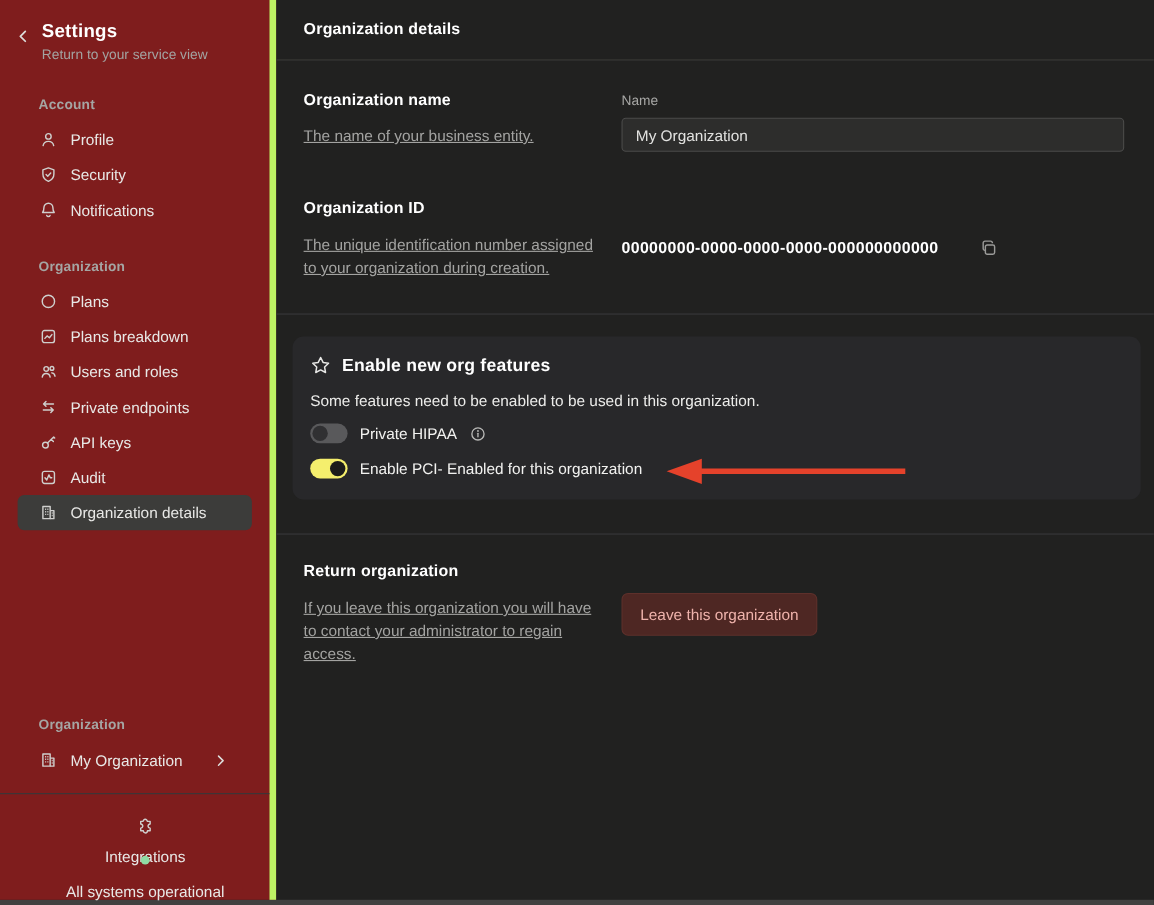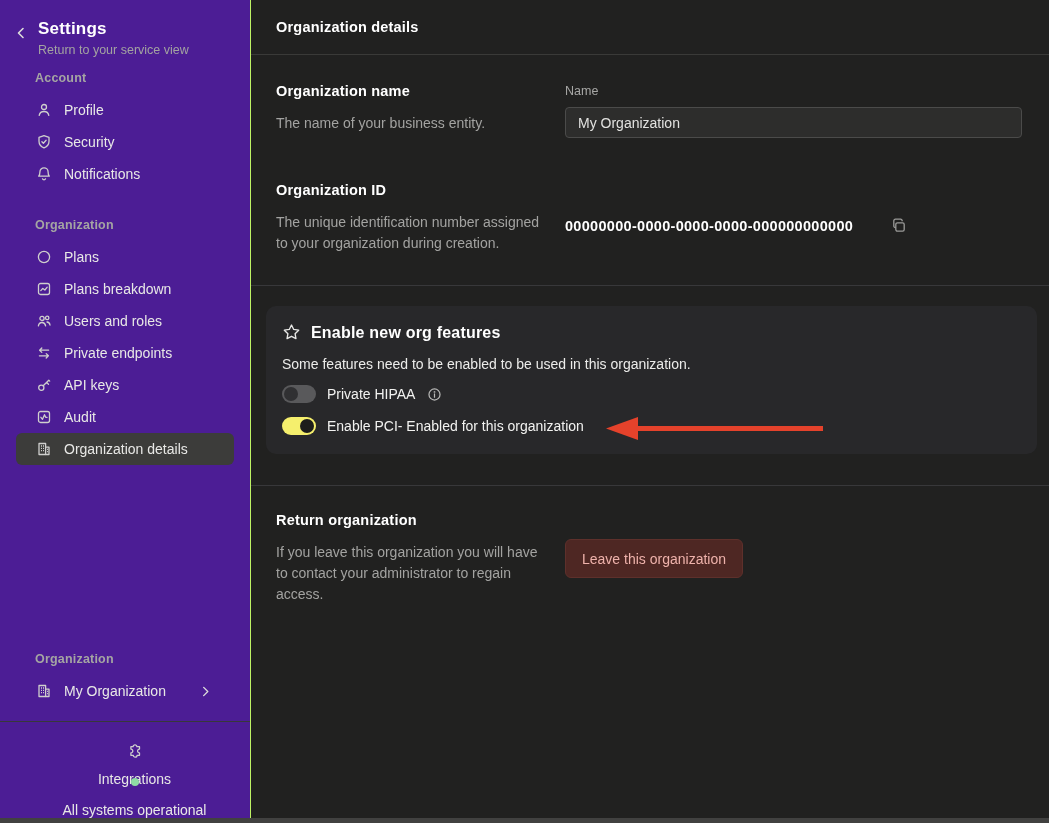--- a/index.html
+++ b/index.html
@@ -7,36 +7,36 @@
   body {
     font-family:"Liberation Sans","DejaVu Sans",sans-serif;
     background:#212120; color:#e8e8e6; font-size:14px;
     -webkit-font-smoothing:antialiased;
   }
   .app { display:flex; height:818px; }
   .bottom-strip { height:5px; background:#414140; }
 
   
   .sidebar {
-    width:251px; min-width:251px; background:#4c1d95;
-    border-right:1px solid #bef264; display:flex; flex-direction:column;
+    width:251px; min-width:251px; background:#7f1d1d;
+    border-right:6px solid #bef264; display:flex; flex-direction:column;
   }
   .sidebar-header { display:flex; gap:7px; padding:19px 16px 0 11px; }
   .back-btn {
     background:none; border:none; color:#dcdcda; width:20px; height:22px;
     cursor:pointer; padding:0; margin-top:3px; display:flex; align-items:center; justify-content:center;
   }
   .sb-title { font-size:17px; font-weight:700; color:#ffffff; letter-spacing:.2px; }
   .sb-subtitle { font-size:12.5px; color:#a3a3a1; margin-top:4px; }
 
   .nav-label {
     font-size:12.5px; font-weight:700; color:#a5a5a3;
     margin:28px 16px 9px 35px; letter-spacing:.2px;
   }
-  .nav-label.first { margin-top:14px; }
+  .nav-label.first { margin-top:31px; }
   .nav-item {
     display:flex; align-items:center; gap:12px;
     height:32px; margin:0 16px; padding-left:19px; border-radius:6px;
     color:#e8e8e6; cursor:pointer; font-size:14px; white-space:nowrap;
   }
   .nav-item .ico { width:17px; height:17px; display:flex; align-items:center; justify-content:center; color:#cfcfcd; flex:none; }
   .nav-item.selected { background:#3c3c3a; }
   .nav-item .chev-right { margin-left:auto; margin-right:23px; color:#dcdcda; display:flex; }
 
   .sb-bottom { margin-top:auto; padding-bottom:14px; }
@@ -52,21 +52,21 @@
     display:flex; align-items:center; padding-left:25px;
   }
   .main-header h1 { font-size:14.5px; font-weight:700; color:#ffffff; letter-spacing:.2px; }
   .content { flex:1; position:relative; }
 
   .form-row {
     display:grid; grid-template-columns:264px 1fr;
     column-gap:25px; padding:0 27px 0 25px;
   }
   .form-row h2 { font-size:14.5px; font-weight:700; color:#ffffff; letter-spacing:.2px; }
-  .form-row .desc { font-size:14px; line-height:21px; color:#a3a3a1; margin-top:14px; }
+  .form-row .desc { font-size:14px; line-height:21px; color:#a3a3a1; margin-top:14px;text-decoration:underline; }
 
   .row-name { margin-top:28px; }
   .field-label { font-size:12.5px; color:#a7a7a5; padding-top:1px; display:block; }
   .text-input {
     margin-top:9px; width:100%; height:31px; background:#2d2d2c;
     border:1px solid #4b4b4a; border-radius:4px; color:#e2e2e0;
     font-size:14px; font-family:inherit; padding:0 12px; outline:none;
   }
 
   .row-id { margin-top:44px; }

